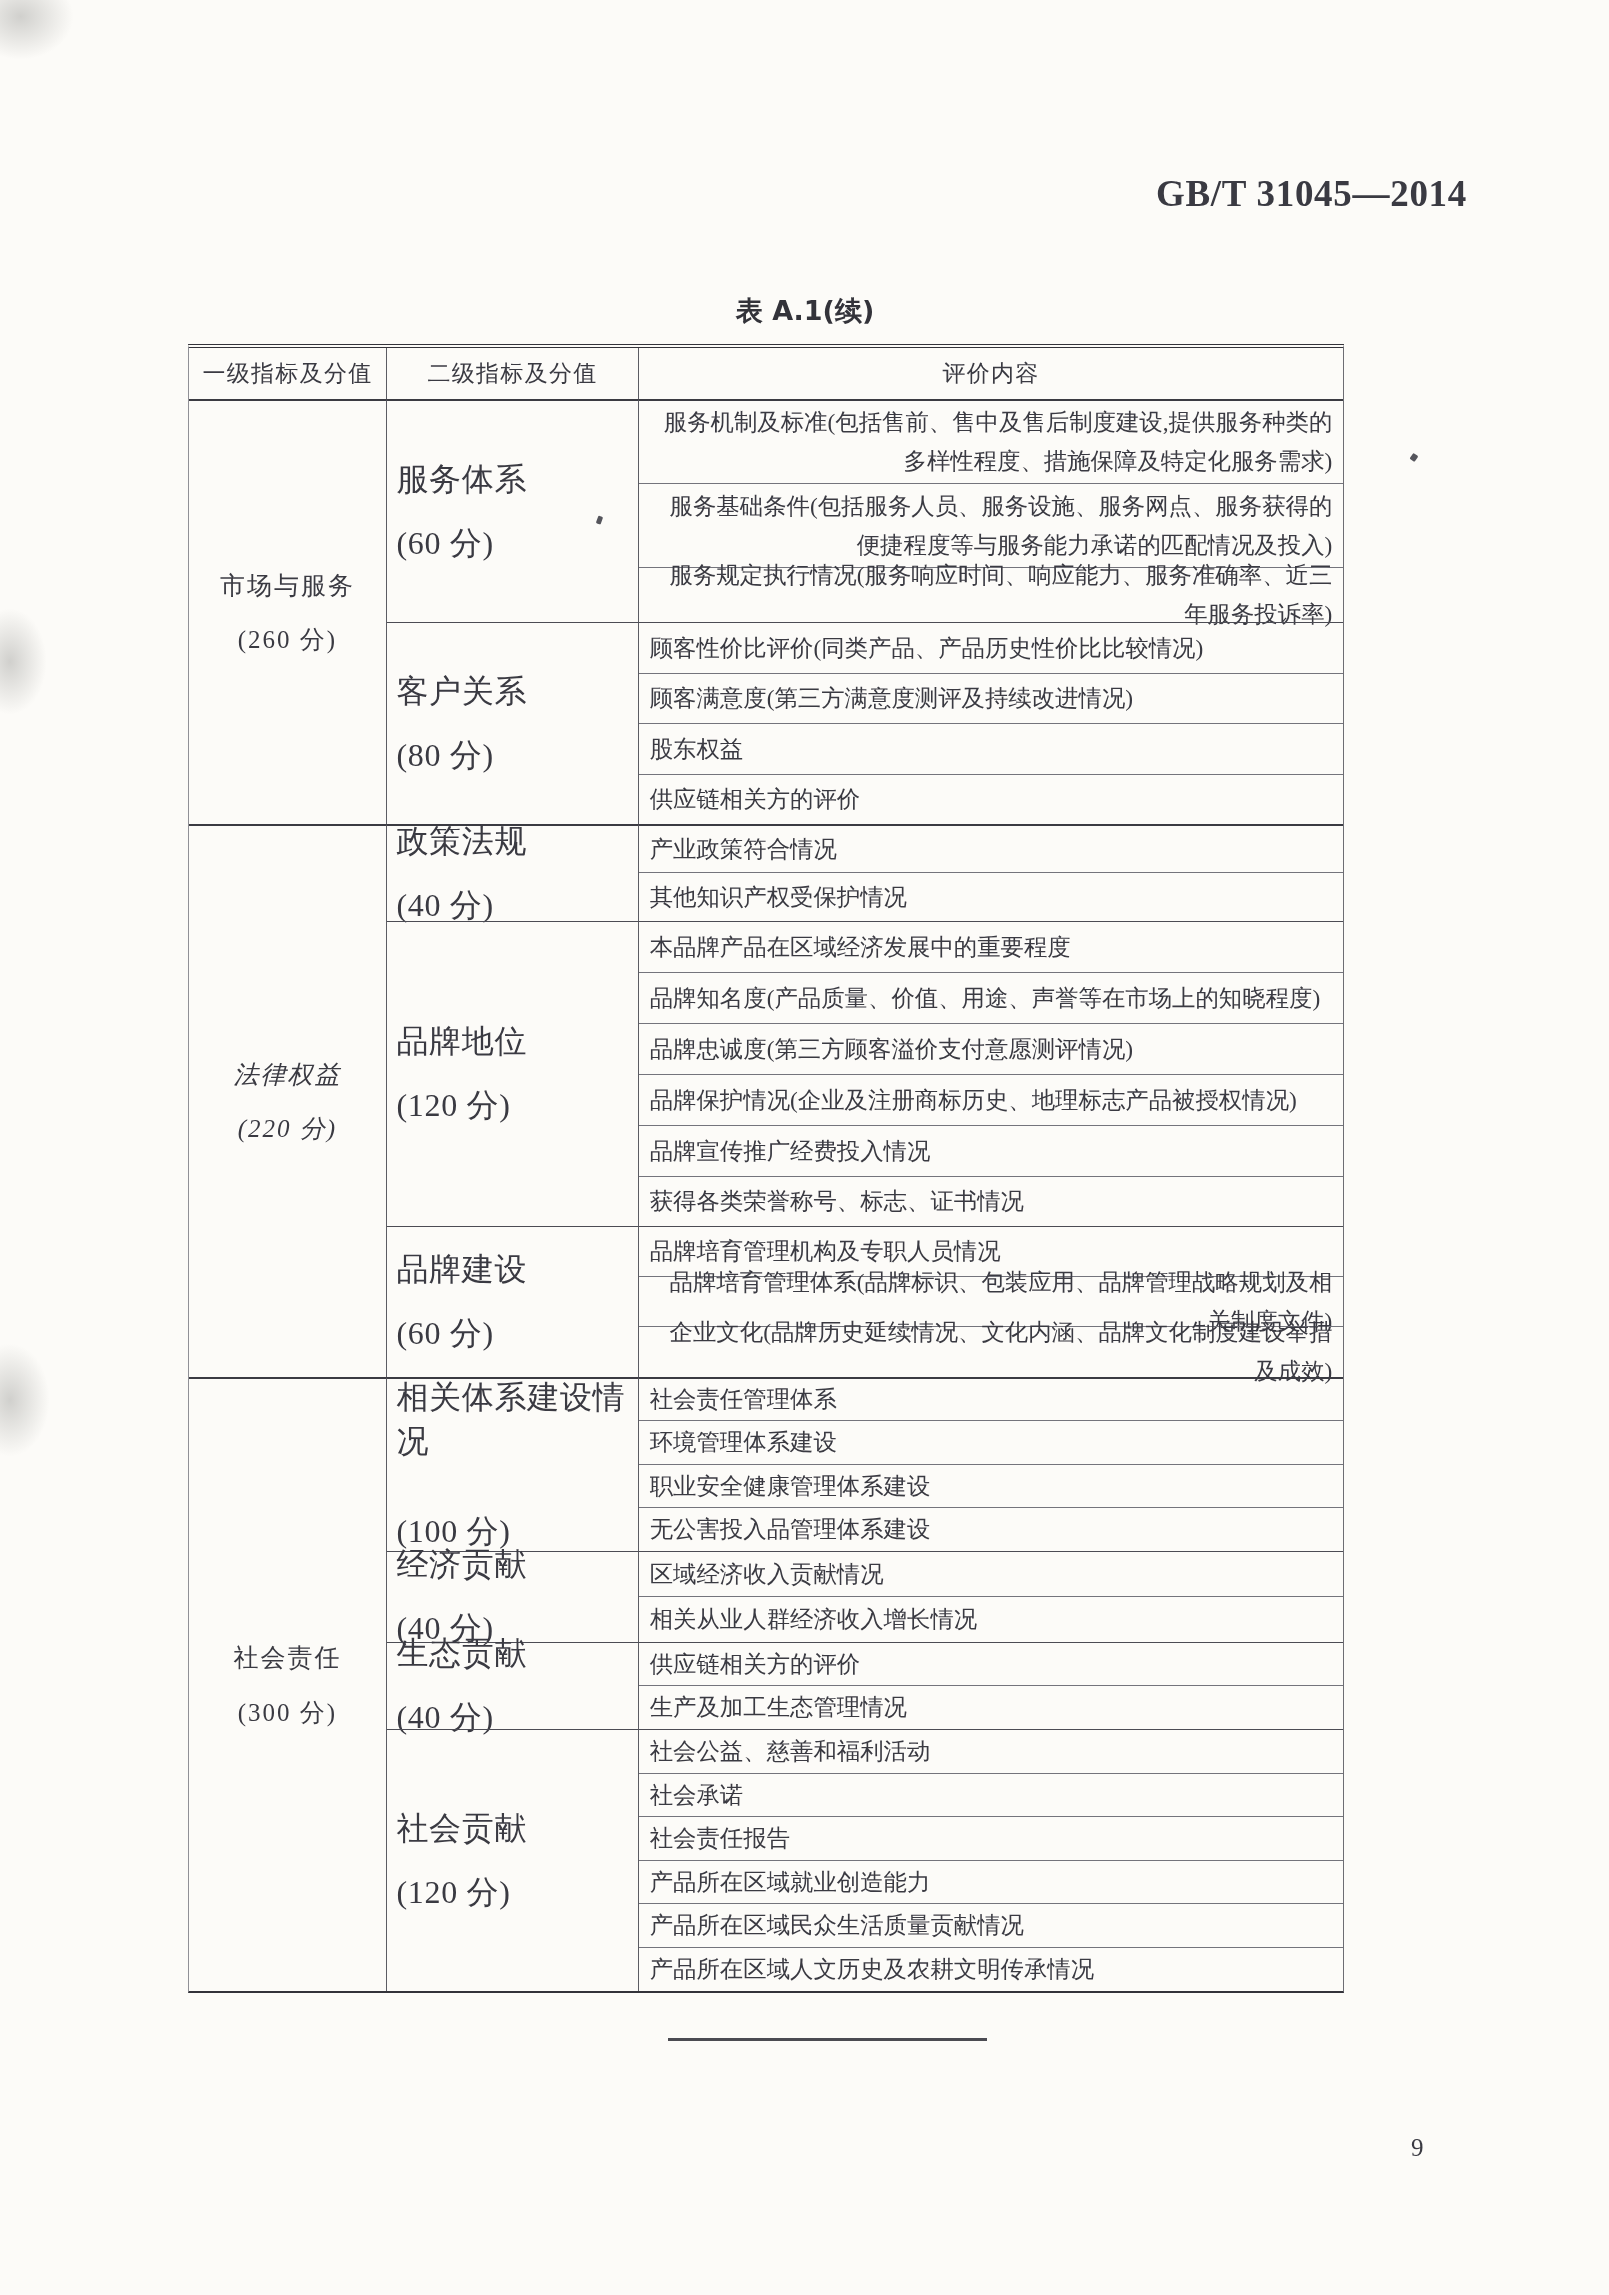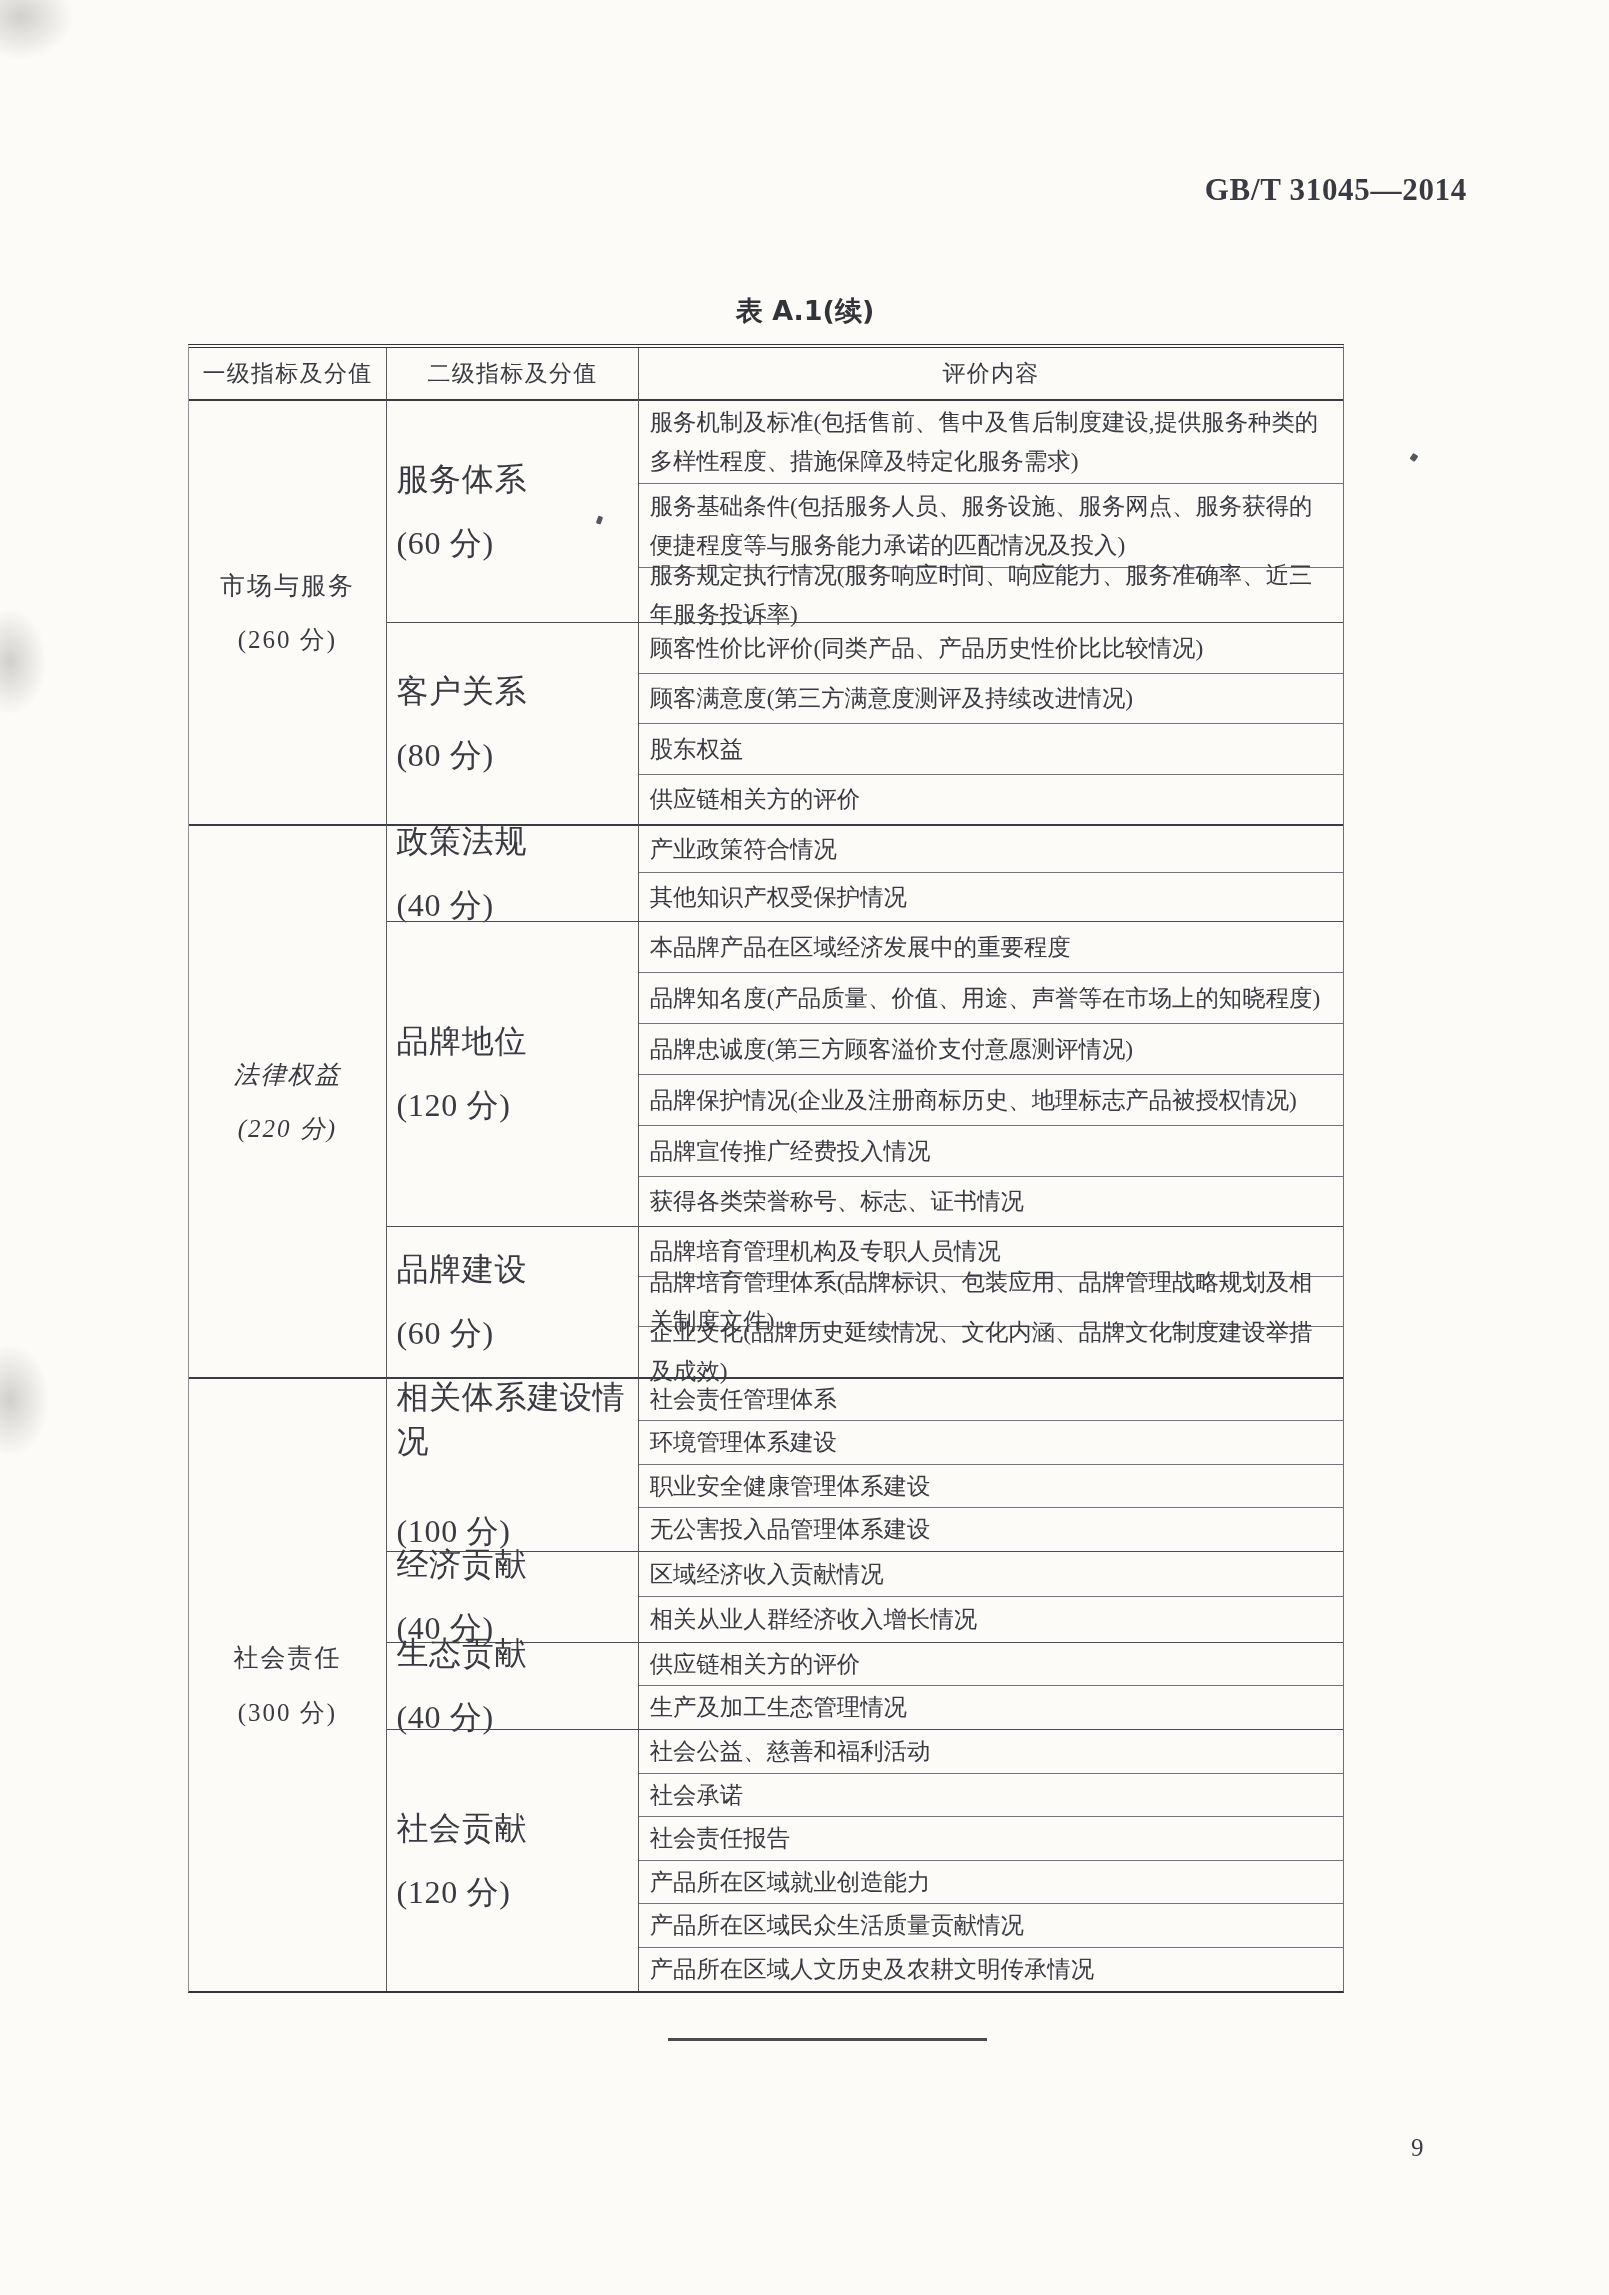--- a/index.html
+++ b/index.html
@@ -2,21 +2,21 @@
 <html style="font-size:10.7px"><head>
 <meta charset="utf-8">
 <style>
   html,body{margin:0;padding:0;width:1610px;height:2295px;background:#e9e9e7;}
   .page{
     position:relative;width:1610px;height:2295px;background:#fcfbf8;
     font-family:"Liberation Serif","DejaVu Serif",serif;color:#35353c;overflow:hidden;
   }
   .doc-code{
     position:absolute;top:172px;right:143px;
-    font-weight:bold;font-size:31px;letter-spacing:0.7px;color:#3a3a42;
+    font-weight:bold;font-size:37px;letter-spacing:0.7px;color:#3a3a42;
   }
   .table-title{
     position:absolute;top:293px;left:0;width:100%;text-align:center;
     font-family:"DejaVu Sans","Liberation Sans",sans-serif;font-weight:bold;font-size:27px;color:#33333a;
   }
   .gbtable{
     position:absolute;left:188px;top:344px;width:1156px;
     display:grid;grid-template-columns:198px 252px 1fr;
     border-top:4px double #33333a;border-bottom:2.7px solid #33333a;
     border-left:1.3px solid #909096;border-right:1.3px solid #6d6d73;
@@ -24,20 +24,21 @@
   }
   .cell{box-sizing:border-box;font-size:23.4px;color:#3a3a42;}
   .vline{border-right:1.3px solid #5c5c63;}
   .hcell{
     display:flex;align-items:center;justify-content:center;
     font-size:23px;letter-spacing:1.3px;
   }
   .content{
     display:flex;align-items:center;padding:2.7px 10.7px;line-height:39px;
     border-top:0.7px solid #74747c;
+    text-align:right;
   }
   .lvl{display:flex;flex-direction:column;justify-content:center;border-top:0.7px solid #74747c;}
   .lvl1{align-items:center;text-align:center;font-size:25px;row-gap:21.4px;letter-spacing:2px;}
   .lvl2{align-items:flex-start;padding-left:9.4px;font-size:32px;row-gap:20px;letter-spacing:0.7px;}
   .b-sub{border-top-width:1.3px;border-top-color:#4c4c54;}
   .b-grp{border-top-width:2px;border-top-color:#3b3b42;}
   .end-rule{position:absolute;left:668px;top:2038px;width:319px;height:2.7px;background:#4b4b52;}
   .page-number{position:absolute;left:1411px;top:2134px;font-size:25px;color:#3a3a42;}
   .smudge{position:absolute;background:radial-gradient(ellipse at center,rgba(165,165,162,0.5),rgba(165,165,162,0) 70%);pointer-events:none;}
   .speck{position:absolute;background:#55555c;border-radius:1.3px;}

